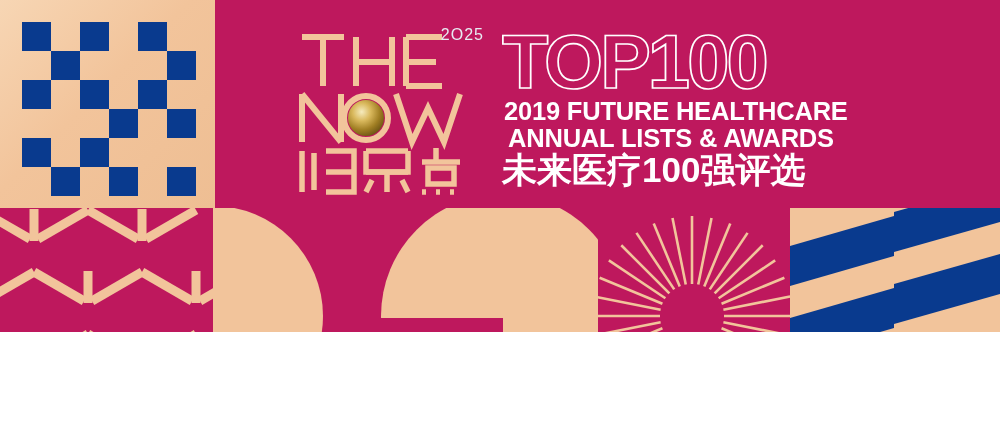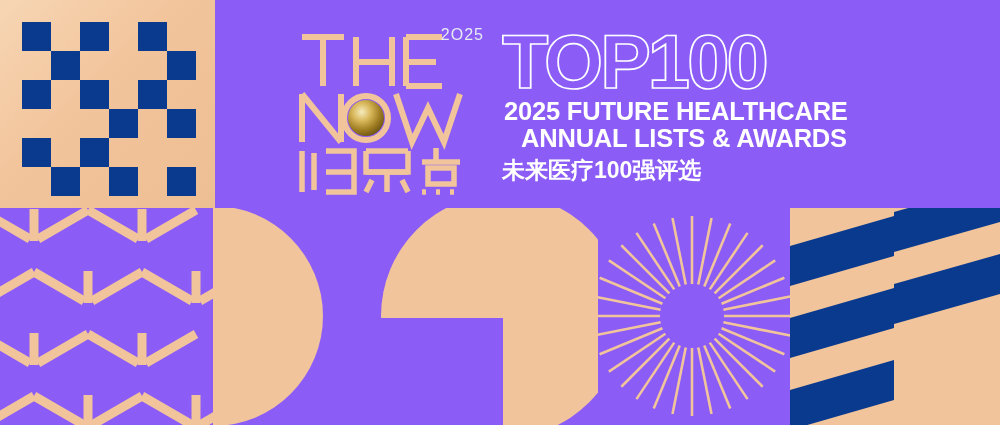--- a/index.html
+++ b/index.html
@@ -1,20 +1,20 @@
 <!DOCTYPE html>
 <html><head>
 <meta charset="utf-8">
 <style>
   html,body{margin:0;padding:0;background:#ffffff;}
   #banner{
     position:relative;
-    width:1000px;height:425px;
-    overflow:hidden;
-    background:#8b5cf6;
+    width:1000px;height:332px;
+    overflow:hidden;
+    background:#be185d;
     font-family:"Liberation Sans", sans-serif;
   }
 
   
   #checker-panel{
     position:absolute; left:0; top:0; width:215px; height:208px;
     background:linear-gradient(135deg,#F7D6B4 0%,#F2C49B 45%,#EEBE93 100%);
   }
   #checker-grid{
     position:absolute; left:22px; top:22px;
@@ -68,25 +68,25 @@
   #top100-wrap{ position:absolute; left:0; top:6px; width:340px; height:72px;}
   .sub-en{
     color:#ffffff;
     font-weight:bold;
     font-size:25.5px;
     letter-spacing:-0.2px;
     line-height:27px;
     white-space:nowrap;
   }
   #sub-line1{position:absolute; left:2px; top:76px;}
-  #sub-line2{position:absolute; left:19px; top:103px;}
+  #sub-line2{position:absolute; left:6px; top:103px;}
   #sub-cn{
     position:absolute; left:0px; top:128px;
     color:#ffffff; font-weight:bold;
-    font-size:23px; letter-spacing:0px;
+    font-size:35px; letter-spacing:0px;
     line-height:40px; white-space:nowrap;
   }
 </style>
 </head>
 <body>
 
 <div id="banner">
 
   <div id="checker-panel">
     <div id="checker-grid">
@@ -311,18 +311,18 @@
     </svg>
     <div id="logo-year">2O25</div>
   </div>
 
   <div id="headline">
     <div id="top100-wrap">
       <svg width="340" height="72" viewBox="0 0 340 72">
         <text id="top100-text" x="0" y="60" font-family="'Liberation Sans', sans-serif" font-size="76" font-weight="bold" letter-spacing="-3" fill="none" stroke="#FFFFFF" stroke-width="1.7">TOP100</text>
       </svg>
     </div>
-    <div id="sub-line1" class="sub-en">2025 FUTURE HEALTHCARE</div>
+    <div id="sub-line1" class="sub-en">2019 FUTURE HEALTHCARE</div>
     <div id="sub-line2" class="sub-en">ANNUAL LISTS &amp; AWARDS</div>
     <div id="sub-cn">未来医疗100强评选</div>
   </div>
 
 </div>
 
 </body></html>

